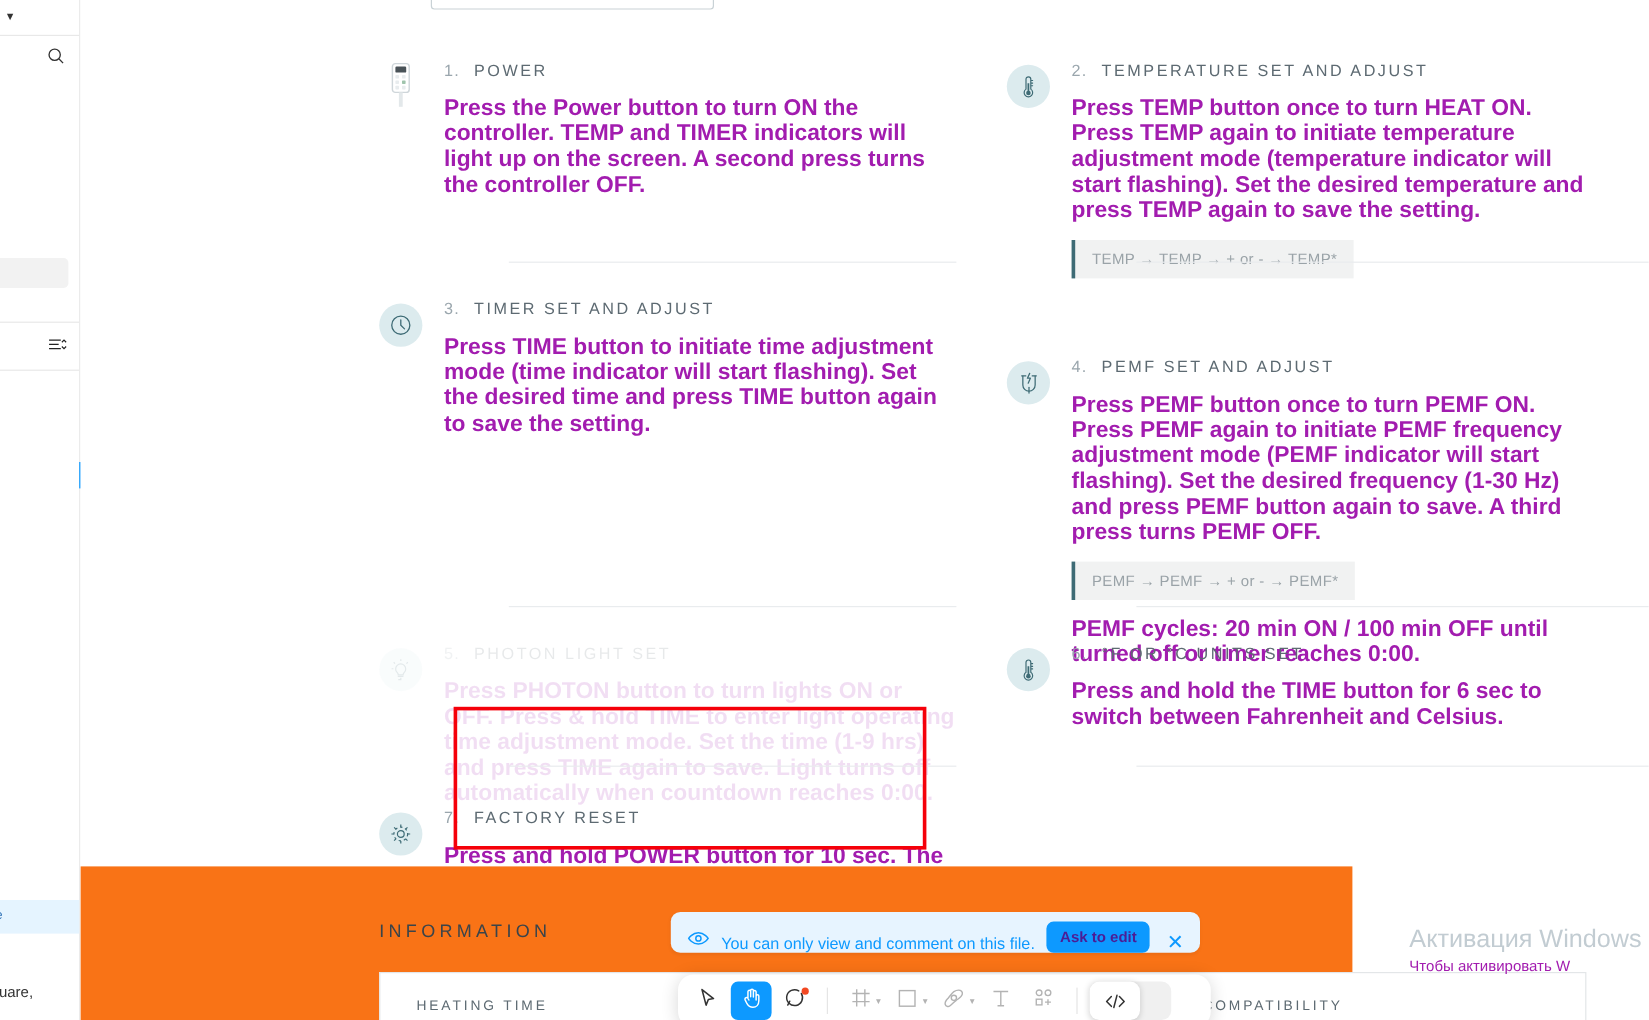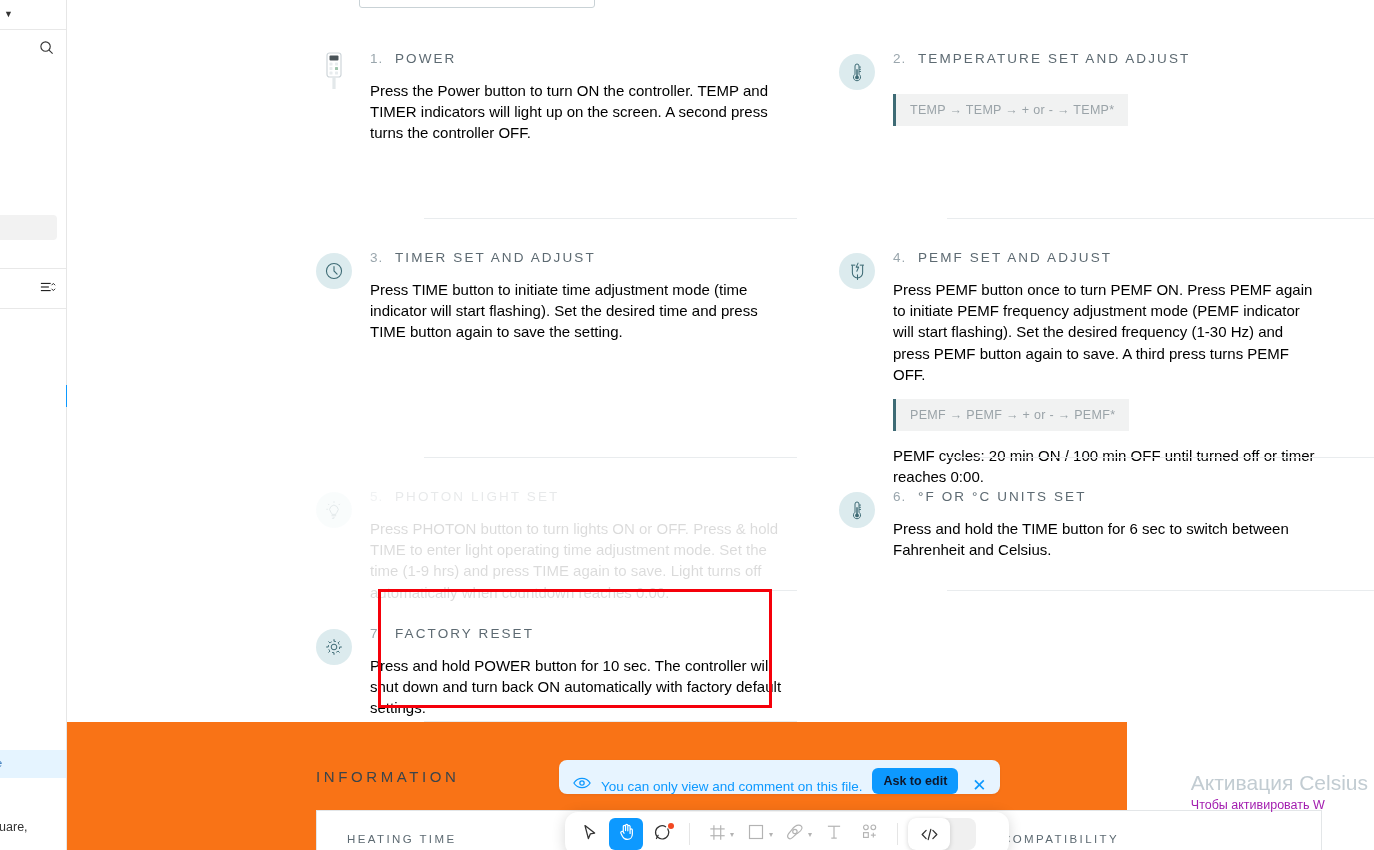--- a/index.html
+++ b/index.html
@@ -83,21 +83,21 @@
   }
   .icon-wrap.plain { background:transparent; }
   .icon-wrap svg { display:block; }
   .item-body { flex:1; padding-top:1px; }
   .item-title {
     font-size:13.5px; letter-spacing:2.1px; color:#5d6a72;
     font-weight:400; margin-bottom:14px; white-space:nowrap;
   }
   .item-title .num { color:#9aa6ad; letter-spacing:1px; }
   .item-text {
-    font-size:15px; line-height:21.2px; color:#000000; font-weight:400;
+    font-size:19px; line-height:21.2px; color:#a21caf; font-weight:700;
   }
   .code-block {
     margin-top:14px; background:#f1f2f2; border-left:3px solid #3e6b75;
     padding:9px 14px; display:inline-block;
     font-size:12.5px; letter-spacing:0.3px; color:#9aa3a8; white-space:nowrap;
   }
   .item-text.after-code { margin-top:14px; }
 
   
   .faded { opacity: 0.14; }
@@ -137,21 +137,21 @@
 
   
   .banner {
     position:absolute; left:559px; top:760px; height:34px;
     background:#e7f4ff; border-radius:8px;
     display:flex; align-items:flex-end; gap:10px; padding:3px 9px 0 14px;
     box-shadow: 0 1px 3px rgba(0,0,0,0.06);
   }
   .banner-text { font-size:13.5px; color:#0d99ff; font-weight:400; white-space:nowrap; }
   .ask-btn {
-    background:#0d99ff; color:#0f172a; border:none; border-radius:6px;
+    background:#0d99ff; color:#4c1d95; border:none; border-radius:6px;
     font-size:12.5px; font-weight:700; padding:6px 11px; cursor:pointer;
     font-family:"Liberation Sans", sans-serif;
   }
   .banner-close { color:#0d99ff; font-size:17px; line-height:1; cursor:pointer; padding:0 4px; }
 
   
   .toolbar {
     position:absolute; left:565px; top:812px; height:44px; width:444px;
     background:#ffffff; border-radius:13px;
     box-shadow: 0 2px 14px rgba(0,0,0,0.16);
@@ -257,20 +257,21 @@
                 <path d="M9 2.2a2.2 2.2 0 0 0-2.2 2.2v9.1a3.9 3.9 0 1 0 4.4 0V4.4A2.2 2.2 0 0 0 9 2.2z"></path>
                 <circle cx="9" cy="17" r="2.1" fill="#3e6b75" stroke="none"></circle>
                 <line x1="9" y1="8" x2="9" y2="15.6" stroke-width="1.6"></line>
                 <line x1="11.4" y1="5.6" x2="13.3" y2="5.6"></line>
                   <line x1="11.4" y1="8" x2="13.3" y2="8"></line>
                   <line x1="11.4" y1="10.4" x2="13.3" y2="10.4"></line>
               </svg>
             </div>
             <div class="item-body">
               <div class="item-title"><span class="num">2.</span>&nbsp;&nbsp;<span>TEMPERATURE SET AND ADJUST</span></div>
+              <div class="item-text">Press TEMP button once to turn HEAT ON. Press TEMP again to initiate temperature adjustment mode (temperature indicator will start flashing). Set the desired temperature and press TEMP again to save the setting.</div>
               <div class="code-block">TEMP → TEMP → + or - → TEMP*</div>
             </div>
           </div>
         </div>
       </div>
 
       <div style="position:relative;height:0;">
         <div class="sep" style="left:108px; width:373px; top:-2px;"></div>
         <div class="sep" style="left:631px; width:470px; top:-2px;"></div>
       </div>
@@ -284,21 +285,21 @@
                   <path d="M11 6.2V11l3.4 3.4" stroke-linecap="round"></path>
               </svg>
             </div>
             <div class="item-body">
               <div class="item-title"><span class="num">3.</span>&nbsp;&nbsp;<span>TIMER SET AND ADJUST</span></div>
               <div class="item-text">Press TIME button to initiate time adjustment mode (time indicator will start flashing). Set the desired time and press TIME button again to save the setting.</div>
             </div>
           </div>
         </div>
 
-        <div class="cell" style="height:211px;">
+        <div class="cell" style="height:211px;margin-top:48px;">
           <div class="item">
             <div class="icon-wrap">
               <svg width="19" height="21" viewBox="0 0 20 22" fill="none" stroke="#3e6b75" stroke-width="1.1">
                 <path d="M4.6 4.3v8.1a5.4 5.4 0 0 0 10.8 0V4.3"></path>
                 <line x1="3.2" y1="4.3" x2="7.6" y2="4.3"></line>
                 <line x1="12.4" y1="4.3" x2="16.8" y2="4.3"></line>
                 <path d="M10.6 2.2 8.6 6.4h2.6l-1.9 4.4" stroke-linejoin="round" stroke-linecap="round"></path>
                 <path d="M10 14.5v5" stroke-linecap="round"></path>
               </svg>
             </div>
@@ -392,21 +393,21 @@
     <div class="info-area">
       <div class="info-title">INFORMATION</div>
       <div class="info-card">
         <div class="card-label one">HEATING TIME</div>
         <div class="card-label two">COMPATIBILITY</div>
       </div>
     </div>
   </div>
 
   <div class="winmark">
-    <div class="l1">Активация Celsius</div>
+    <div class="l1">Активация Windows</div>
     <div class="l2">Чтобы активировать W</div>
   </div>
 
   <div class="banner">
     <span>
       <svg width="18" height="14" viewBox="0 0 20 14" fill="none" stroke="#0d99ff" stroke-width="1.4">
         <path d="M1 7s3.2-5.2 9-5.2S19 7 19 7s-3.2 5.2-9 5.2S1 7 1 7z"></path>
         <circle cx="10" cy="7" r="2.4"></circle>
       </svg>
     </span>

